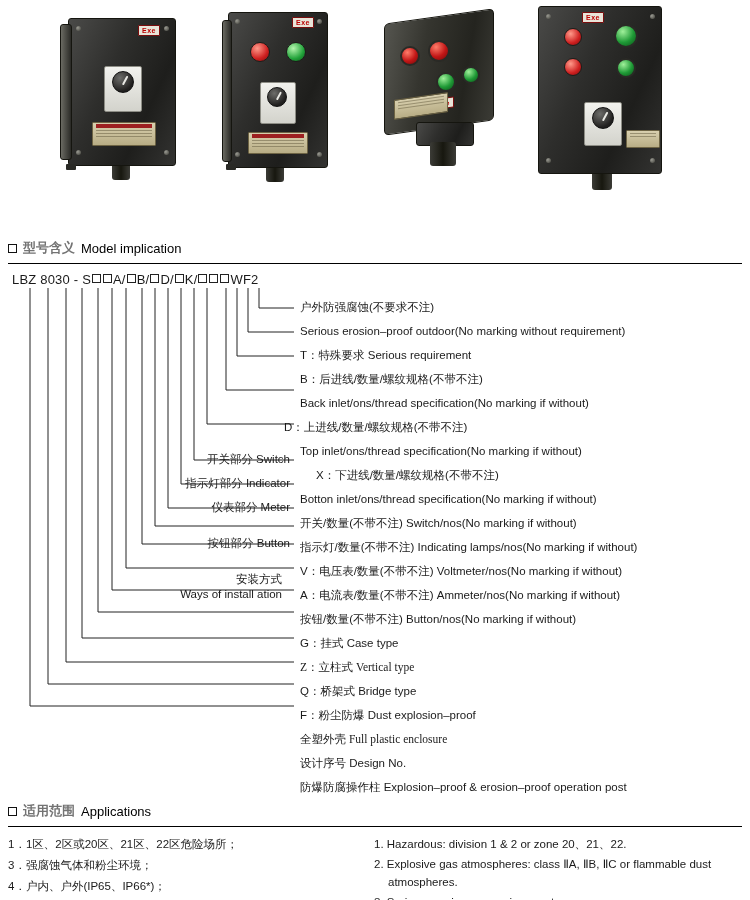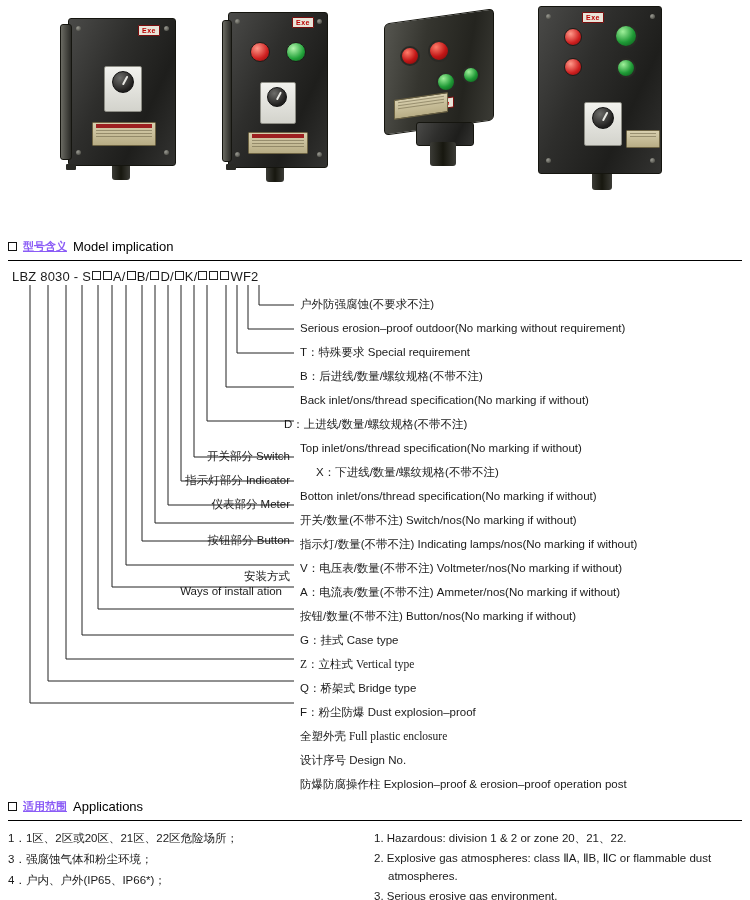--- a/index.html
+++ b/index.html
@@ -88,21 +88,21 @@
   }
   .bracket {
     position: absolute; background: #2a2a26; border-radius: 1px;
   }
 
   
   .sec-head { display: flex; align-items: center; gap: 6px; margin: 0 0 6px 8px; }
   .sec-sq {
     width: 9px; height: 9px; border: 1px solid #111; display: inline-block;
   }
-  .sec-cn { font-size: 11px; font-weight: bold; color: #8b5cf6; text-decoration: underline; }
+  .sec-cn { font-size: 13px; font-weight: bold; color: #737373; }
   .sec-en { font-size: 13px; color: #000; }
   .rule { height: 1px; background: #000; margin: 0 8px 8px 8px; }
 
   
   .model { position: relative; height: 450px; margin: 0 8px; }
   .code-row {
     position: absolute; top: 0; left: 4px;
     font-size: 13px; letter-spacing: .2px; white-space: nowrap;
   }
   .sqbox {
@@ -250,26 +250,26 @@
         <path d="M22,16 L22,434 L286,434"></path>
 
         <path d="M182,188 L182,188"></path>
       </g>
     </svg>
 
     <div class="lbl-left" style="left:112px; top:180px; width:170px;">开关部分  Switch</div>
     <div class="lbl-left" style="left:96px; top:204px; width:186px;">指示灯部分  Indicator</div>
     <div class="lbl-left" style="left:96px; top:228px; width:186px;">仪表部分  Meter</div>
     <div class="lbl-left" style="left:96px; top:264px; width:186px;">按钮部分  Button</div>
-    <div class="lbl-left" style="left:96px; top:300px; width:186px;">安装方式</div>
+    <div class="lbl-left" style="left:88px; top:300px; width:186px;">安装方式</div>
     <div class="lbl-left" style="left:88px; top:316px; width:186px;">Ways of install ation</div>
 
     <div class="desc" style="left:292px; top:28px;">户外防强腐蚀(不要求不注)</div>
     <div class="desc" style="left:292px; top:52px;">Serious erosion–proof outdoor(No marking without requirement)</div>
-    <div class="desc" style="left:292px; top:76px;">T：特殊要求  Special requirement</div>
+    <div class="desc" style="left:292px; top:76px;">T：特殊要求  Serious requirement</div>
     <div class="desc" style="left:292px; top:100px;">B：后进线/数量/螺纹规格(不带不注)</div>
     <div class="desc" style="left:292px; top:124px;">Back inlet/ons/thread specification(No marking if without)</div>
     <div class="desc" style="left:276px; top:148px;">D：上进线/数量/螺纹规格(不带不注)</div>
     <div class="desc" style="left:292px; top:172px;">Top inlet/ons/thread specification(No marking if without)</div>
     <div class="desc" style="left:308px; top:196px;">X：下进线/数量/螺纹规格(不带不注)</div>
     <div class="desc" style="left:292px; top:220px;">Botton inlet/ons/thread specification(No marking if without)</div>
     <div class="desc" style="left:292px; top:244px;">开关/数量(不带不注)  Switch/nos(No marking if without)</div>
     <div class="desc" style="left:292px; top:268px;">指示灯/数量(不带不注)  Indicating lamps/nos(No marking if without)</div>
     <div class="desc" style="left:292px; top:292px;">V：电压表/数量(不带不注)  Voltmeter/nos(No marking if without)</div>
     <div class="desc" style="left:292px; top:316px;">A：电流表/数量(不带不注)  Ammeter/nos(No marking if without)</div>

